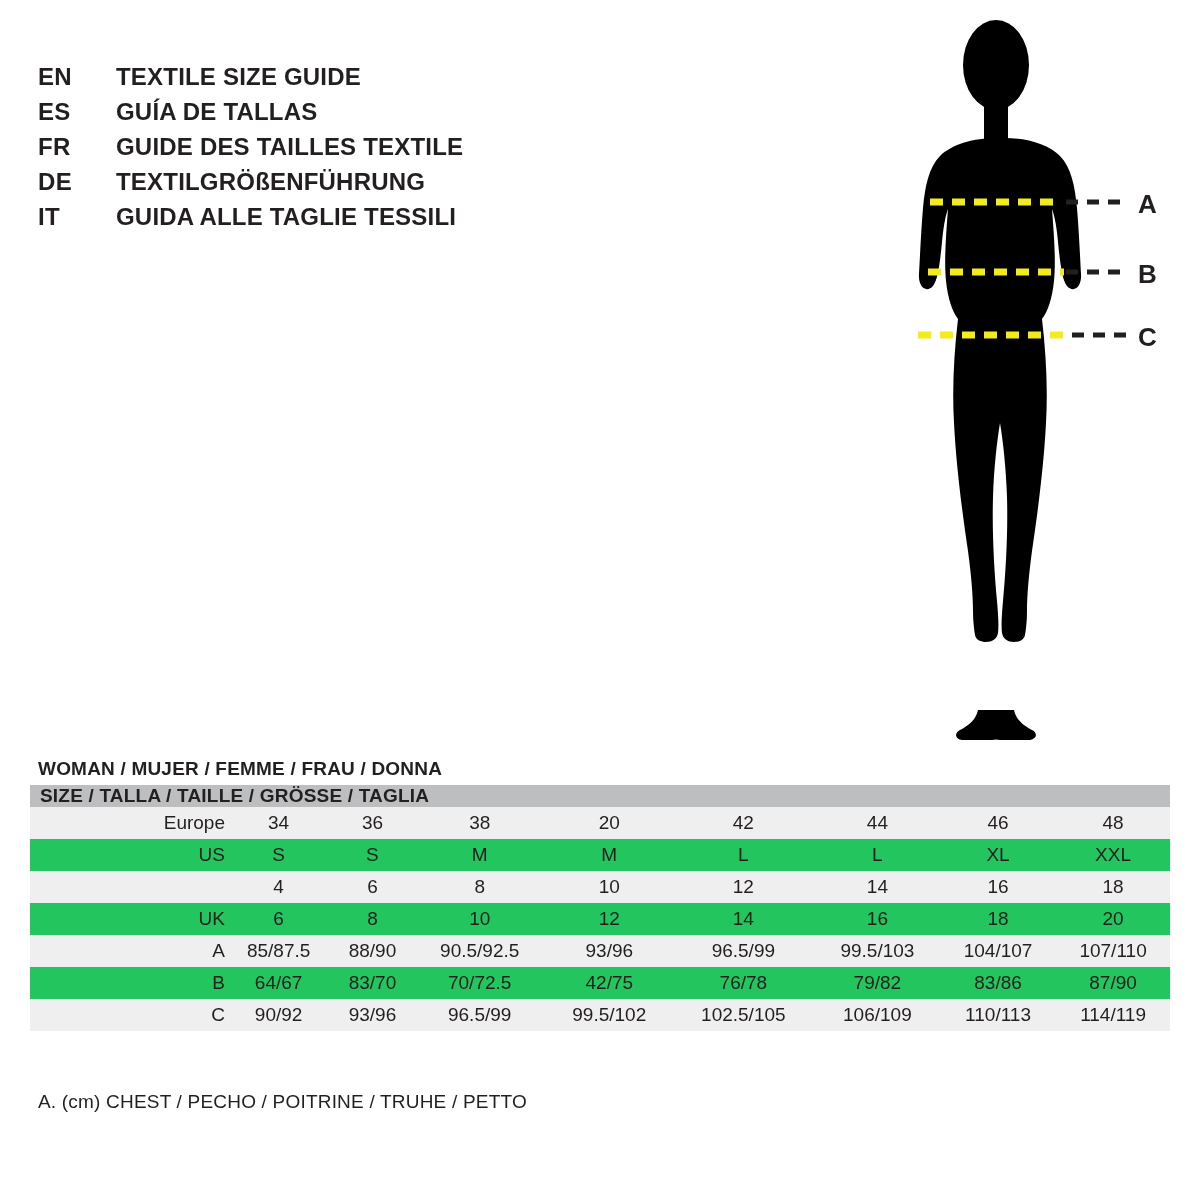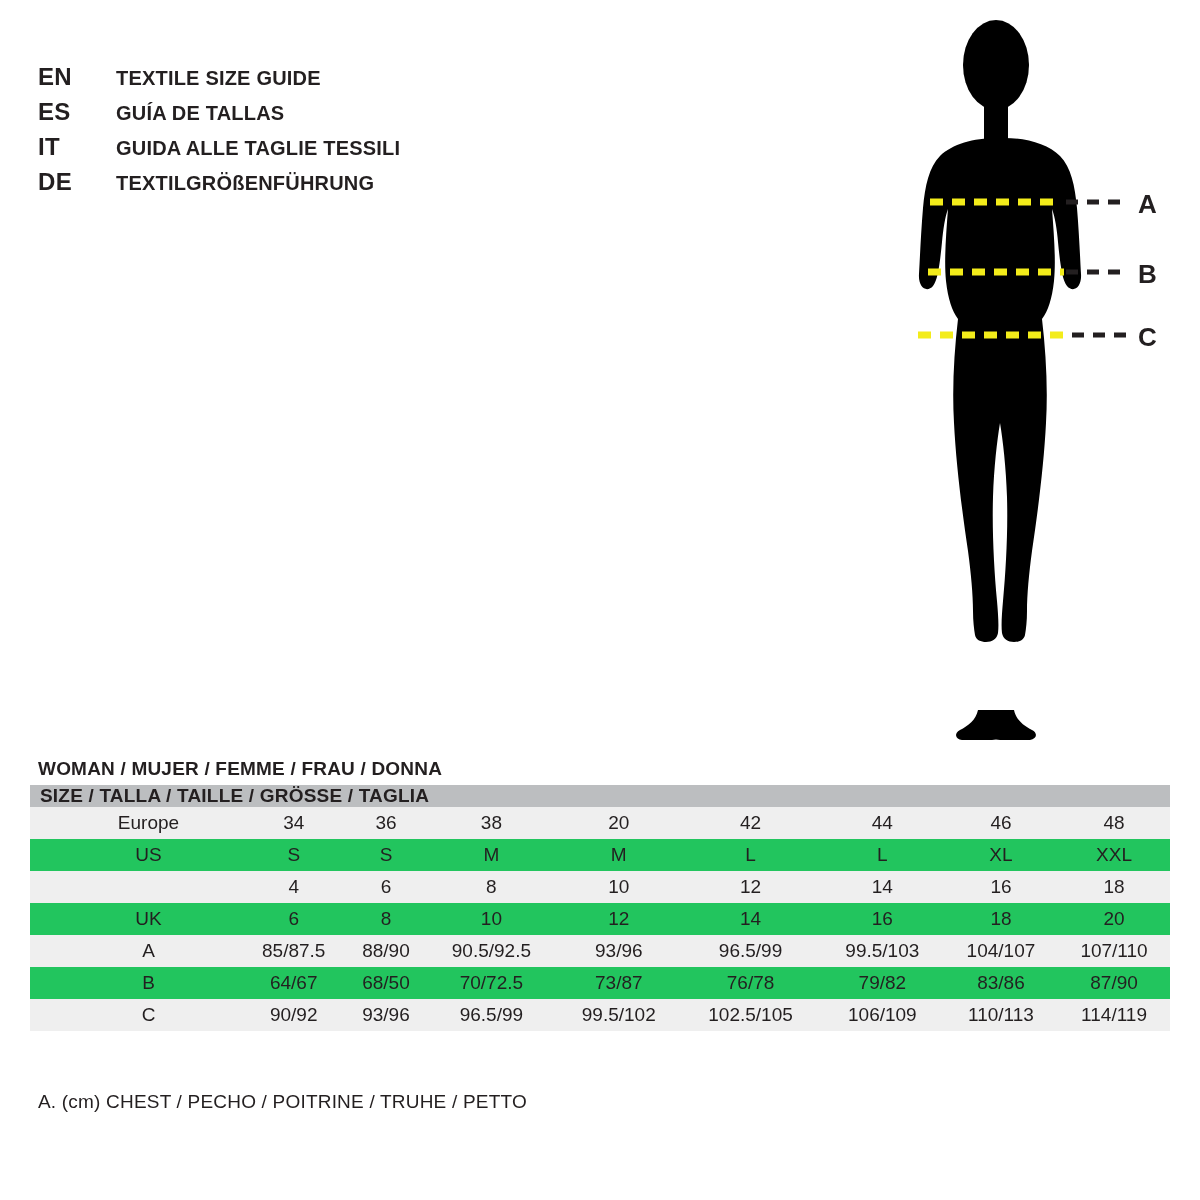--- a/index.html
+++ b/index.html
@@ -29,21 +29,21 @@
     align-items: baseline;
     height: 35px;
   }
   .lang-code {
     width: 78px;
     font-size: 24px;
     font-weight: 700;
     letter-spacing: 0.3px;
   }
   .lang-title {
-    font-size: 20px;
+    font-size: 24px;
     font-weight: 700;
     letter-spacing: 0.2px;
     white-space: nowrap;
   }
 
   
   #figure-block {
     position: absolute;
     left: 860px;
     top: 10px;
@@ -81,22 +81,22 @@
   #size-table tr.head-row td {
     background: #bcbec0;
     text-align: left;
     font-weight: 700;
     padding-left: 10px;
     height: 19px;
     font-size: 19px;
     letter-spacing: 0.2px;
   }
   #size-table td.rowlabel {
-    text-align: center;
-    padding-left: 26px;
+    text-align: right;
+    padding-left: 10px;
     width: 185px;
     margin-left: 44px;
   }
   #size-table tr.band-a td { background: #efefef; }
   #size-table tr.band-b td { background: #22c55e; }
 
   
   #legend {
     position: absolute;
     left: 38px;
@@ -113,26 +113,30 @@
 <div id="lang-block">
   <div class="lang-row">
     <span class="lang-code">EN</span>
     <span class="lang-title">TEXTILE SIZE GUIDE</span>
   </div>
   <div class="lang-row">
     <span class="lang-code">ES</span>
     <span class="lang-title">GUÍA DE TALLAS</span>
   </div>
   <div class="lang-row">
+    <span class="lang-code">FR</span>
+    <span class="lang-title">GUIDE DES TAILLES TEXTILE</span>
+  </div>
+  <div class="lang-row">
+    <span class="lang-code">DE</span>
+    <span class="lang-title">TEXTILGRÖßENFÜHRUNG</span>
+  </div>
+  <div class="lang-row">
     <span class="lang-code">IT</span>
     <span class="lang-title">GUIDA ALLE TAGLIE TESSILI</span>
-  </div>
-  <div class="lang-row">
-    <span class="lang-code">DE</span>
-    <span class="lang-title">TEXTILGRÖßENFÜHRUNG</span>
   </div>
 </div>
 
 <div id="figure-block">
   <svg id="figure-svg" width="330" height="740" viewBox="0 0 330 740" xmlns="http://www.w3.org/2000/svg">
 
     <g fill="#000000">
 
       <ellipse cx="136" cy="55" rx="33" ry="45"></ellipse>
 
@@ -256,23 +260,23 @@
       <td>93/96</td>
       <td>96.5/99</td>
       <td>99.5/103</td>
       <td>104/107</td>
       <td>107/110</td>
     </tr>
 
     <tr class="band-b">
       <td class="rowlabel">B</td>
       <td>64/67</td>
-      <td>68/50</td>
+      <td>83/70</td>
       <td>70/72.5</td>
-      <td>73/87</td>
+      <td>42/75</td>
       <td>76/78</td>
       <td>79/82</td>
       <td>83/86</td>
       <td>87/90</td>
     </tr>
 
     <tr class="band-a">
       <td class="rowlabel">C</td>
       <td>90/92</td>
       <td>93/96</td>

